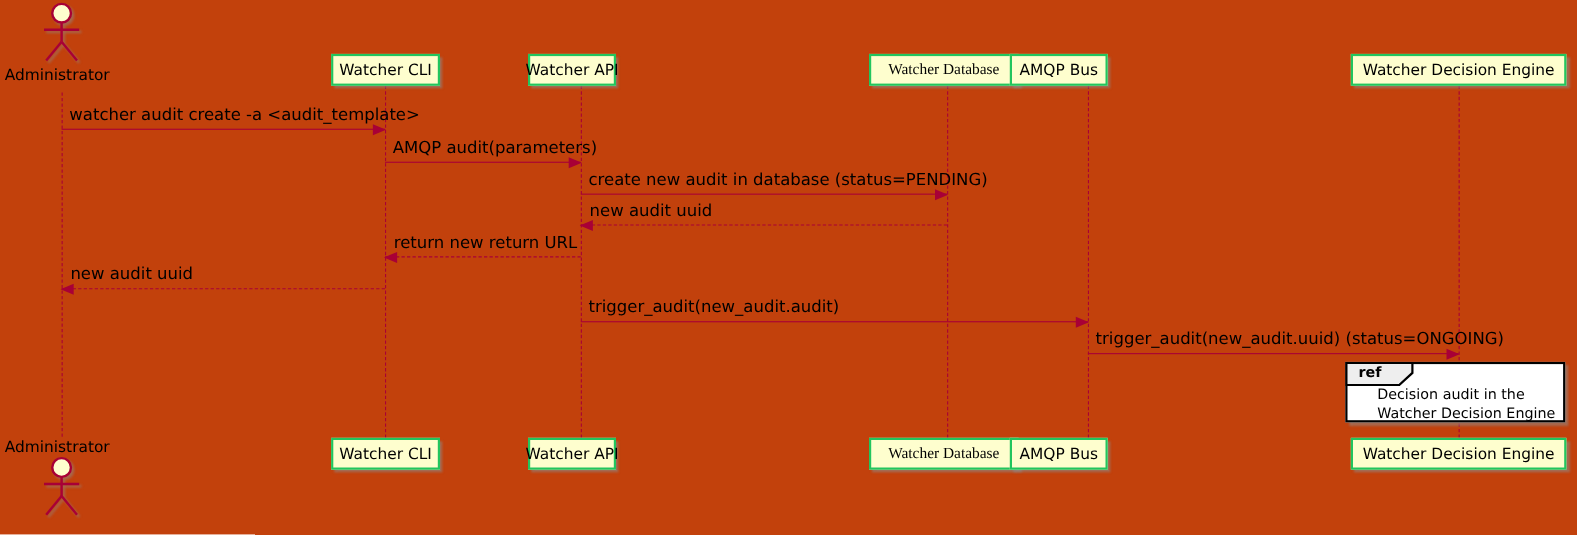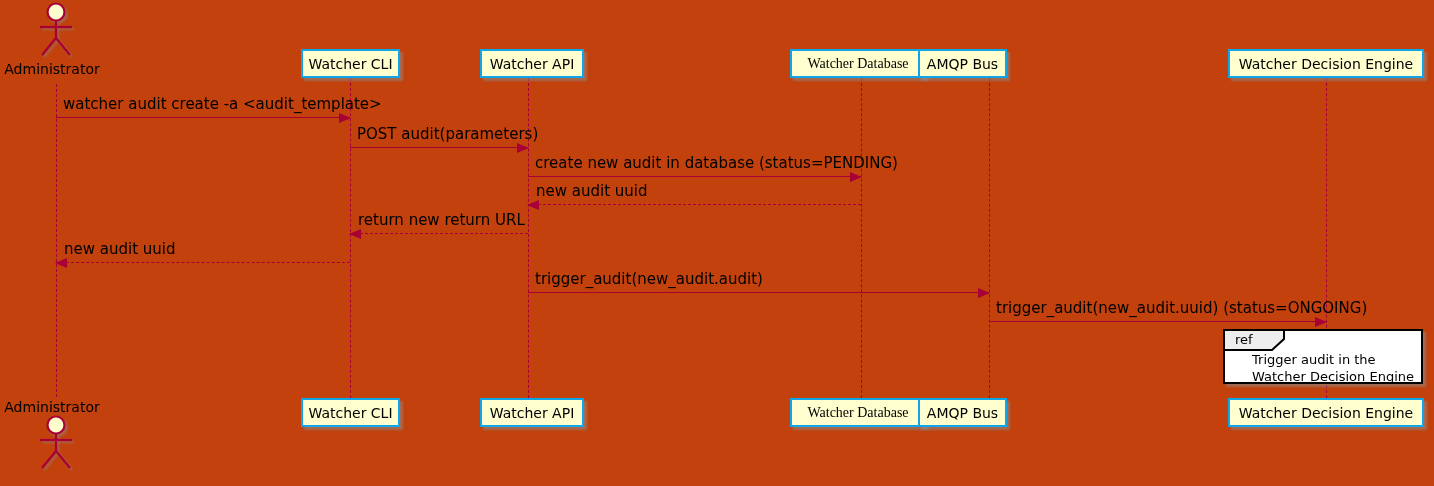--- a/index.html
+++ b/index.html
@@ -7,30 +7,30 @@
     position:relative;
     width:1434px;height:486px;
     background:#c2410c;
     font-family:"DejaVu Sans","Liberation Sans",sans-serif;
     color:#000;
     overflow:hidden;
   }
   
   .pbox{
     position:absolute;height:29px;box-sizing:border-box;
-    background:#FEFECE;border:2px solid #0ea5e9;
+    background:#FEFECE;border:2px solid #22c55e;
     display:flex;align-items:center;justify-content:center;
     font-size:14px;white-space:nowrap;
     box-shadow:3px 3px 2px rgba(140,140,140,0.55);
     z-index:3;
   }
   .row-top{top:49px;}
   .row-bottom{top:398px;}
   #p-cli-t,#p-cli-b{left:301px;width:99px;}
-  #p-api-t,#p-api-b{left:480px;width:104px;}
+  #p-api-t,#p-api-b{left:480px;width:80px;}
   #p-db-t,#p-db-b{left:790px;width:136px;font-family:Liberation Serif, serif;}
   #p-amqp-t,#p-amqp-b{left:918px;width:89px;}
   #p-wde-t,#p-wde-b{left:1228px;width:196px;}
   
   .lifeline{position:absolute;width:0;border-left:1px dashed #A80036;z-index:1;}
   #ll-admin{left:56px;top:84px;height:313px;}
   #ll-cli{left:350px;top:78px;height:320px;}
   #ll-api{left:528px;top:78px;height:320px;}
   #ll-db{left:861px;top:78px;height:320px;}
   #ll-amqp{left:989px;top:78px;height:320px;}
@@ -60,21 +60,21 @@
   #m7{left:528px;top:292px;width:461px;}
   #m8{left:989px;top:321px;width:337px;}
   
   .ref-box{
     position:absolute;left:1223px;top:329px;width:200px;height:55px;box-sizing:border-box;
     background:#ffffff;border:2px solid #000;
     box-shadow:3px 3px 2px rgba(140,140,140,0.55);
     z-index:5;
   }
   .ref-tag{position:absolute;left:-2px;top:-2px;width:66px;height:22px;}
-  .ref-tag-text{position:absolute;left:10px;top:1px;font-size:13px;font-weight:normal;z-index:6;}
+  .ref-tag-text{position:absolute;left:10px;top:1px;font-size:13px;font-weight:bold;z-index:6;}
   .ref-text{position:absolute;left:27px;top:20px;font-size:13px;line-height:17px;white-space:nowrap;}
 </style>
 </head>
 <body>
 
 <div class="canvas">
 
   <div class="lifeline" id="ll-admin"></div>
   <div class="lifeline" id="ll-cli"></div>
   <div class="lifeline" id="ll-api"></div>
@@ -96,21 +96,21 @@
   <div class="pbox row-top" id="p-db-t">Watcher Database</div>
   <div class="pbox row-top" id="p-amqp-t">AMQP Bus</div>
   <div class="pbox row-top" id="p-wde-t">Watcher Decision Engine</div>
 
   <div class="msg" id="m1">
     <div class="mlabel">watcher audit create -a &lt;audit_template&gt;</div>
     <div class="mline"></div>
     <div class="ah ah-r"></div>
   </div>
   <div class="msg" id="m2">
-    <div class="mlabel">POST audit(parameters)</div>
+    <div class="mlabel">AMQP audit(parameters)</div>
     <div class="mline"></div>
     <div class="ah ah-r"></div>
   </div>
   <div class="msg" id="m3">
     <div class="mlabel">create new audit in database (status=PENDING)</div>
     <div class="mline"></div>
     <div class="ah ah-r"></div>
   </div>
   <div class="msg dashed return" id="m4">
     <div class="mlabel">new audit uuid</div>
@@ -137,21 +137,21 @@
     <div class="mline"></div>
     <div class="ah ah-r"></div>
   </div>
 
   <div class="ref-box">
     <svg class="ref-tag" width="66" height="22" viewBox="0 0 66 22">
       <path d="M1,1 H61 V10 L49,21 H1 Z" fill="#EEEEEE" stroke="#000000" stroke-width="2"></path>
     </svg>
     <div class="ref-tag-text">ref</div>
     <div class="ref-text">
-      <div>Trigger audit in the</div>
+      <div>Decision audit in the</div>
       <div>Watcher Decision Engine</div>
     </div>
   </div>
 
   <div class="pbox row-bottom" id="p-cli-b">Watcher CLI</div>
   <div class="pbox row-bottom" id="p-api-b">Watcher API</div>
   <div class="pbox row-bottom" id="p-db-b">Watcher Database</div>
   <div class="pbox row-bottom" id="p-amqp-b">AMQP Bus</div>
   <div class="pbox row-bottom" id="p-wde-b">Watcher Decision Engine</div>
 

